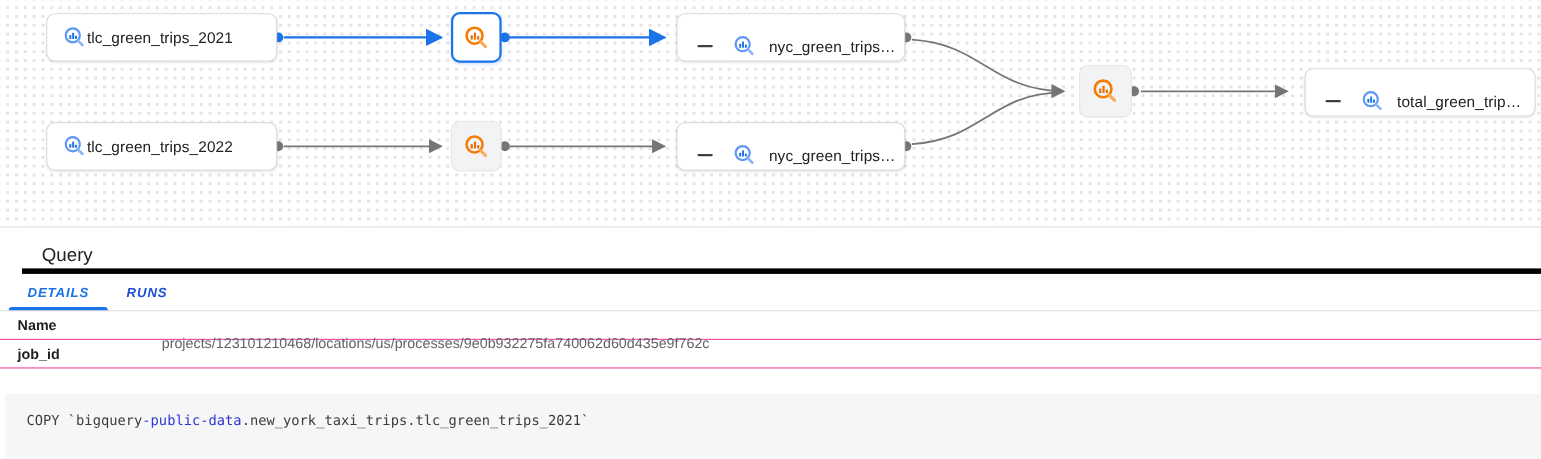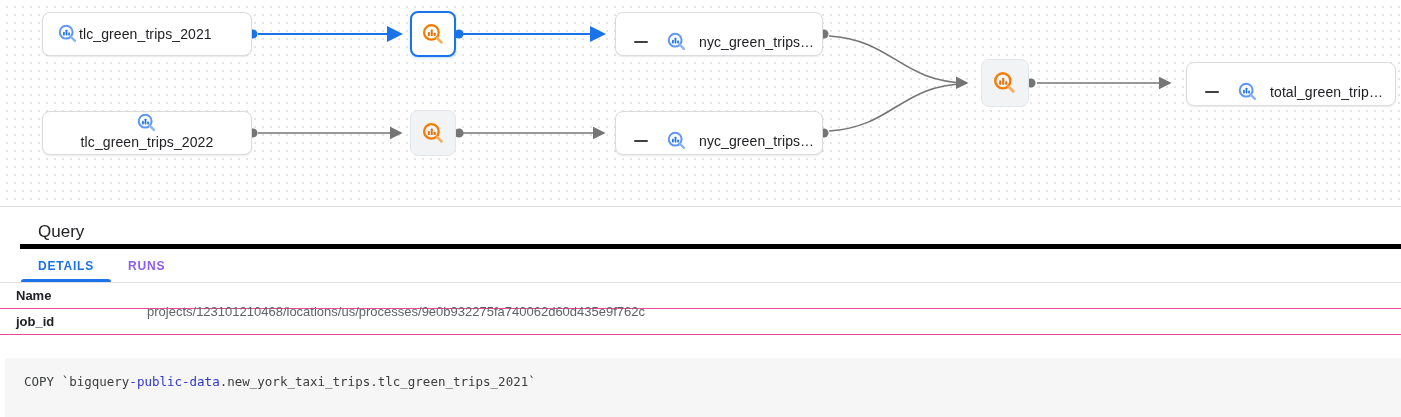--- a/index.html
+++ b/index.html
@@ -36,24 +36,24 @@
 
   
   .drag-handle { position: absolute; left: 767px; top: 210px; width: 24px; height: 5px;
     border-radius: 2.5px; background: #c2c2c2; cursor: row-resize; }
 
   
   .panel { position: relative; background: #fff; }
   .panel-header { padding: 15px 18px 2px 18px; border-bottom: 5px solid #000000; margin-left: 20px; }
   .panel-title { font-size: 17px; font-weight: 400; color: #202124; }
 
-  .tabs { display: flex; align-items: stretch; height: 34px; padding-left: 21px;
-    border-bottom: 1px solid #e0e0e0; }
+  .tabs { display: flex; align-items: stretch; height: 34px; padding-left: 8px;
+    border-bottom: 1px solid #e0e0e0; font-style: italic; }
   .tab { display: flex; align-items: center; padding: 0 17px; font-size: 12px;
-    font-weight: 600; letter-spacing: .8px; color: #8b5cf6; cursor: pointer;
+    font-weight: 600; letter-spacing: .8px; color: #1d4ed8; cursor: pointer;
     position: relative; }
   .tab.active { color: #1a73e8; }
   .tab.active::after { content: ""; position: absolute; left: 0; right: 0; bottom: 0;
     height: 3px; background: #1a73e8; border-radius: 3px 3px 0 0; }
 
   .kv-row { display: flex; align-items: center; height: 26px;
     border-bottom: 1px solid #ec4899; }
   .kv-label { width: 147px; padding-left: 16px; font-size: 13px; font-weight: 700;
     color: #202124; flex: none; }
   .kv-value { font-size: 13px; color: #5f6368; white-space: nowrap; margin-top: 31px; }
@@ -129,21 +129,21 @@
         <circle cx="10" cy="10" r="7" fill="none" stroke="#5e97f6" stroke-width="2.2"></circle>
         <rect x="6.6" y="9.6" width="1.9" height="3.9" rx=".5" fill="#1a73e8"></rect>
         <rect x="9.4" y="7.3" width="1.9" height="6.2" rx=".5" fill="#1a73e8"></rect>
         <rect x="12.2" y="10.4" width="1.9" height="3.1" rx=".5" fill="#1a73e8"></rect>
         <path d="M15.4 15.4 L19.6 19.6" stroke="#8ab4f8" stroke-width="2.6" stroke-linecap="round"></path>
       </svg>
     </span>
     <span class="node-label">nyc_green_trips…</span>
   </div>
 
-  <div class="gnode table-node" style="left:42px; top:111px; width:210px;flex-direction:column;">
+  <div class="gnode table-node" style="left:42px; top:111px; width:210px;">
     <span class="bq-icon">
       <svg width="22" height="22" viewBox="0 0 24 24">
         <circle cx="10" cy="10" r="7" fill="none" stroke="#5e97f6" stroke-width="2.2"></circle>
         <rect x="6.6" y="9.6" width="1.9" height="3.9" rx=".5" fill="#1a73e8"></rect>
         <rect x="9.4" y="7.3" width="1.9" height="6.2" rx=".5" fill="#1a73e8"></rect>
         <rect x="12.2" y="10.4" width="1.9" height="3.1" rx=".5" fill="#1a73e8"></rect>
         <path d="M15.4 15.4 L19.6 19.6" stroke="#8ab4f8" stroke-width="2.6" stroke-linecap="round"></path>
       </svg>
     </span>
     <span class="node-label">tlc_green_trips_2022</span>

